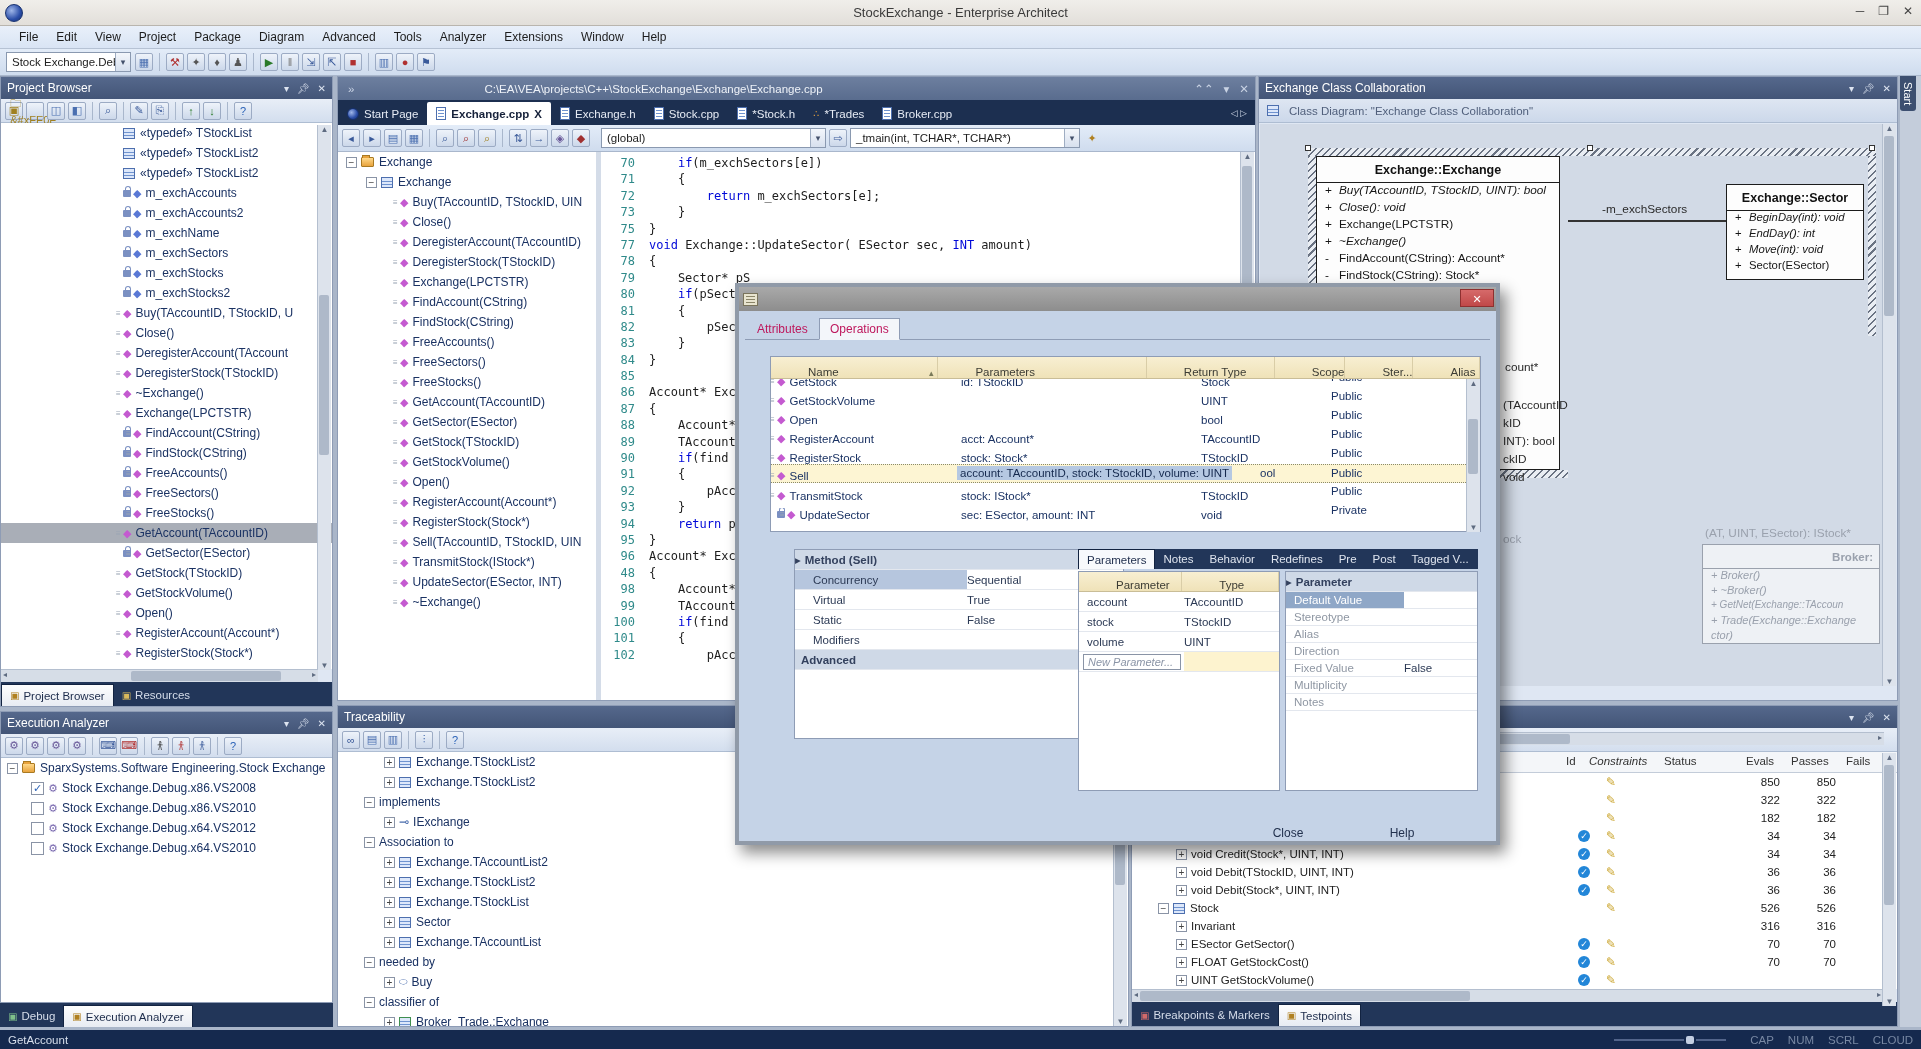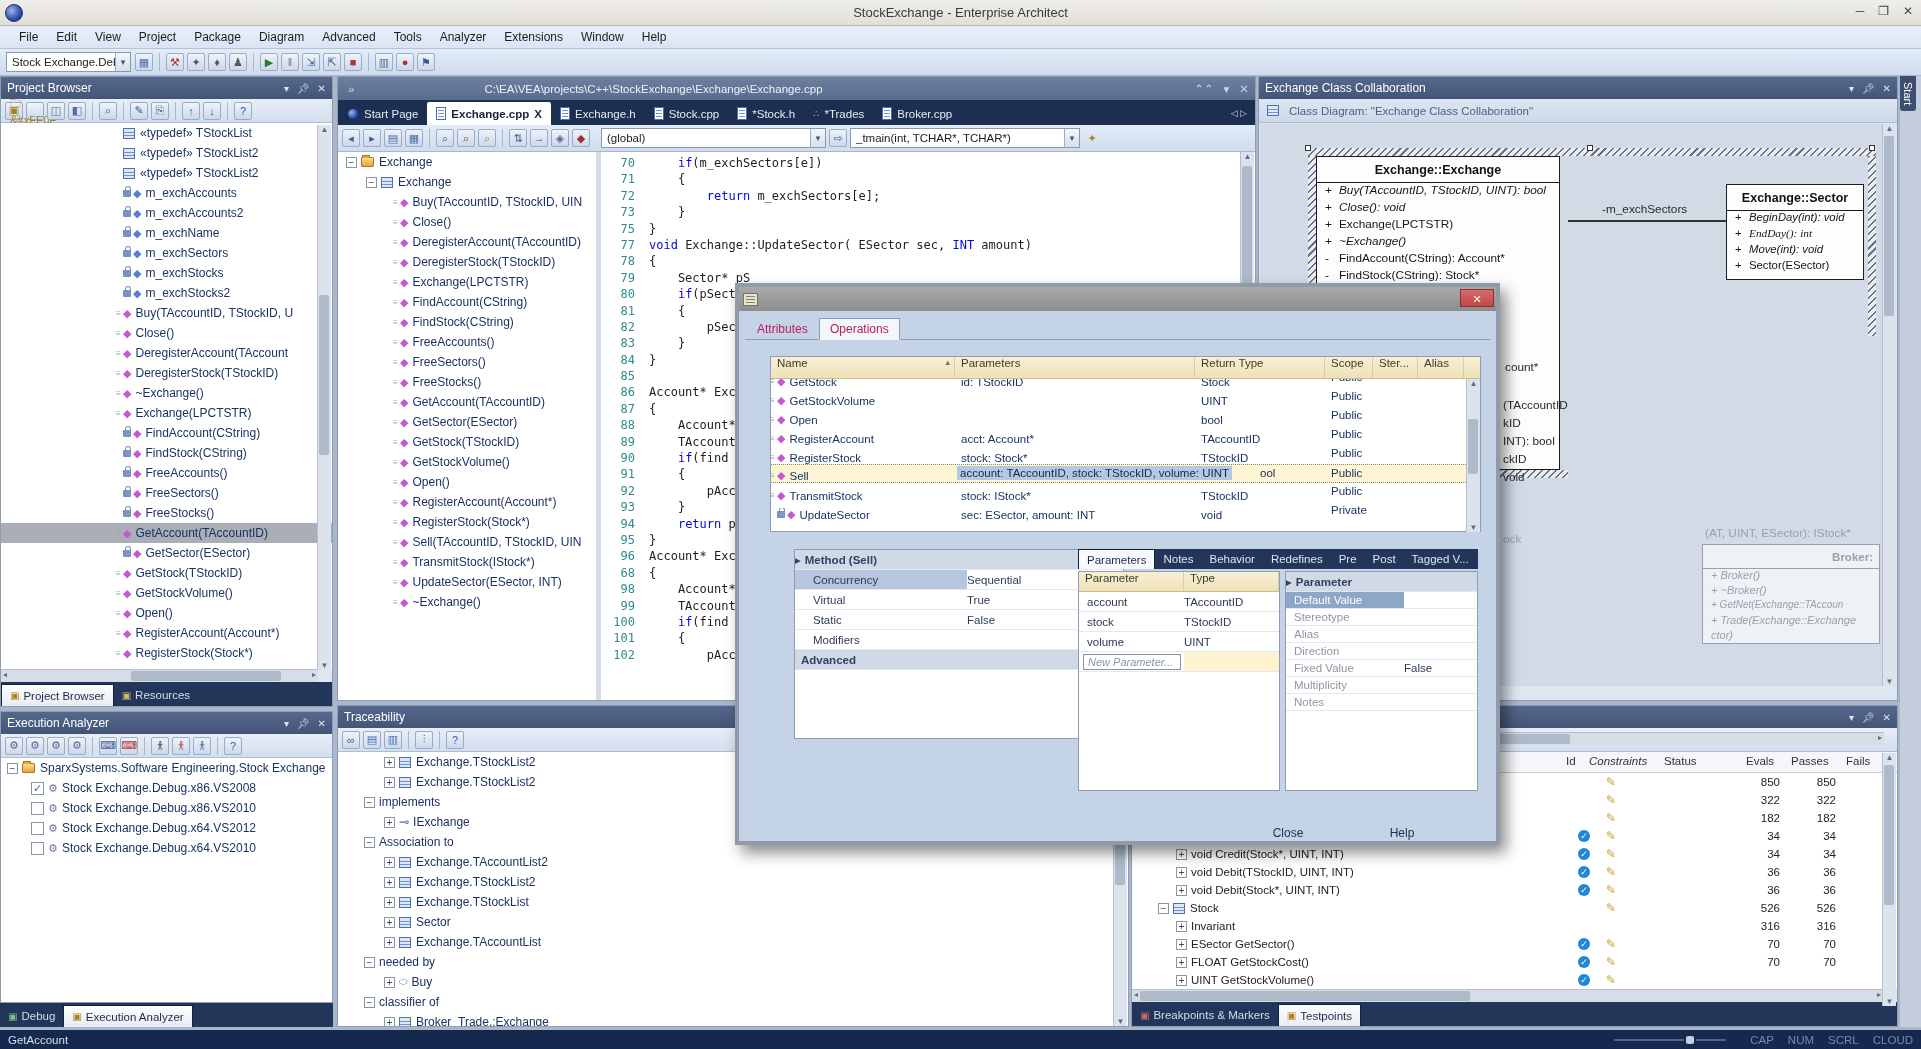--- a/index.html
+++ b/index.html
@@ -69,21 +69,21 @@
   #dlg-title { height:24px; background:linear-gradient(#a9a9a9,#8d8d8d); display:flex; align-items:center; position:relative; }
   #dlg-title .t { position:absolute; left:0; right:0; text-align:center; color:#fff; font-size:13px; }
   .dlg-ico { width:15px; height:13px; margin-left:4px; background:#e8e4cf; border:1px solid #7a745c; position:relative; z-index:2; }
   .dlg-ico::before { content:""; position:absolute; left:2px; top:2px; right:2px; height:1px; background:#8a8468; box-shadow:0 3px 0 #8a8468, 0 6px 0 #8a8468; }
   #dlg-close { position:absolute; right:2px; top:2px; width:34px; height:18px; background:linear-gradient(#d66a6a,#c04848); color:#fff; font-size:11px; text-align:center; line-height:18px; border:1px solid #8e3030; }
   .dlgtab { position:absolute; top:31px; height:22px; padding:0 10px; font-size:12px; color:#be185d; display:flex; align-items:center; }
   .dlgtab.act { background:#f3f6fa; border:1px solid #8e9cb5; border-bottom:1px solid #f3f6fa; z-index:2; }
   #dlg-tabline { position:absolute; left:6px; right:6px; top:52px; height:1px; background:#8e9cb5; }
   .otable { position:absolute; background:#fff; border:1px solid #8e9cb5; }
   .ohdr { display:flex; background:linear-gradient(#f8efd2,#efe2b8); border-bottom:1px solid #c9bd97; height:22px; font-size:11.5px; color:#3c3c34; align-items:center; }
-  .ohdr > div { border-right:1px solid #d9cda7; height:100%; display:flex; align-items:flex-start; padding-left:6px; }
+  .ohdr > div { border-right:1px solid #d9cda7; height:100%; display:flex; align-items:flex-end; padding-left:6px;margin-left:31px; }
   .orow { height:19px; display:flex; align-items:flex-end; font-size:11.5px; color:#1a3263; position:relative; }
   .orow.sel { background:#fdf5d3; border-top:1px dotted #8a8a6a; border-bottom:1px dotted #8a8a6a; }
   .ocell { overflow:hidden; white-space:nowrap; flex:none; padding-left:6px; }
   .pgrid { position:absolute; background:#fff; border:1px solid #8e9cb5; font-size:11.5px; }
   .pgrow { height:20px; display:flex; align-items:center; border-bottom:1px solid #e3e7ee; color:#2c3a55; }
   .pgrow .lab { padding-left:18px; flex:none; }
   .pgrow.grp { background:#cfd9e7; font-weight:bold; color:#33415e; }
   .pgrow.grp .lab { padding-left:6px; }
   .ytab { height:20px; padding:0 8px; display:flex; align-items:center; font-size:11.5px; color:#dfe5ef; }
   .ytab.act { background:#f7f9fc; color:#1c2b4a; border:1px solid #122341; border-bottom:none; }
@@ -578,21 +578,21 @@
         <div class="cl"><span class="ln">87</span><span class="ct">{</span></div>
         <div class="cl"><span class="ln">88</span><span class="ct">    Account* p</span></div>
         <div class="cl"><span class="ln">89</span><span class="ct">    TAccountLi</span></div>
         <div class="cl"><span class="ln">90</span><span class="ct">    <span class="kw">if</span>(find !=</span></div>
         <div class="cl"><span class="ln">91</span><span class="ct">    {</span></div>
         <div class="cl"><span class="ln">92</span><span class="ct">        pAccou</span></div>
         <div class="cl"><span class="ln">93</span><span class="ct">    }</span></div>
         <div class="cl"><span class="ln">94</span><span class="ct">    <span class="kw">return</span> pAc</span></div>
         <div class="cl"><span class="ln">95</span><span class="ct">}</span></div>
         <div class="cl"><span class="ln">96</span><span class="ct">Account* Excha</span></div>
-        <div class="cl"><span class="ln">68</span><span class="ct">{</span></div>
+        <div class="cl"><span class="ln">48</span><span class="ct">{</span></div>
         <div class="cl"><span class="ln">98</span><span class="ct">    Account* </span></div>
         <div class="cl"><span class="ln">99</span><span class="ct">    TAccountLi</span></div>
         <div class="cl"><span class="ln">100</span><span class="ct">    <span class="kw">if</span>(find !=</span></div>
         <div class="cl"><span class="ln">101</span><span class="ct">    {</span></div>
         <div class="cl"><span class="ln">102</span><span class="ct">        pAcco</span></div>
       </div>
     <div class="vscroll" style="right:1px;top:75px;height:547px">
       <div class="sarr">▲</div>
         <div class="th" style="top:14px;height:150px"></div>
         <div class="sarr" style="position:absolute;bottom:0;left:0;right:0">▼</div>
@@ -881,21 +881,21 @@
         <div style="position: absolute; left: 308px; top: 96px; width: 160px; height: 1.5px; background: rgb(51, 51, 51);"></div>
         <div class="frag" style="left: 342px; top: 78px;">-m_exchSectors</div>
         <div class="clsbox" style="left: 466px; top: 60px; width: 138px; height: 96px;">
           <div class="ct2">Exchange::Sector</div>
           <div class="oprow" style="height: 16px; font-size: 11.3px;">
             <span class="v">+</span>
             <span style="font-style: italic;">BeginDay(int): void</span>
           </div>
           <div class="oprow" style="height: 16px; font-size: 11.3px;">
             <span class="v">+</span>
-            <span style="font-style: italic; font-family: Liberation Serif, serif;">EndDay(): int</span>
+            <span style="font-style: italic;">EndDay(): int</span>
           </div>
           <div class="oprow" style="height: 16px; font-size: 11.3px;">
             <span class="v">+</span>
             <span style="font-style: italic;">Move(int): void</span>
           </div>
           <div class="oprow" style="height: 16px; font-size: 11.3px;">
             <span class="v">+</span>
             <span>Sector(ESector)</span>
           </div>
         </div>

